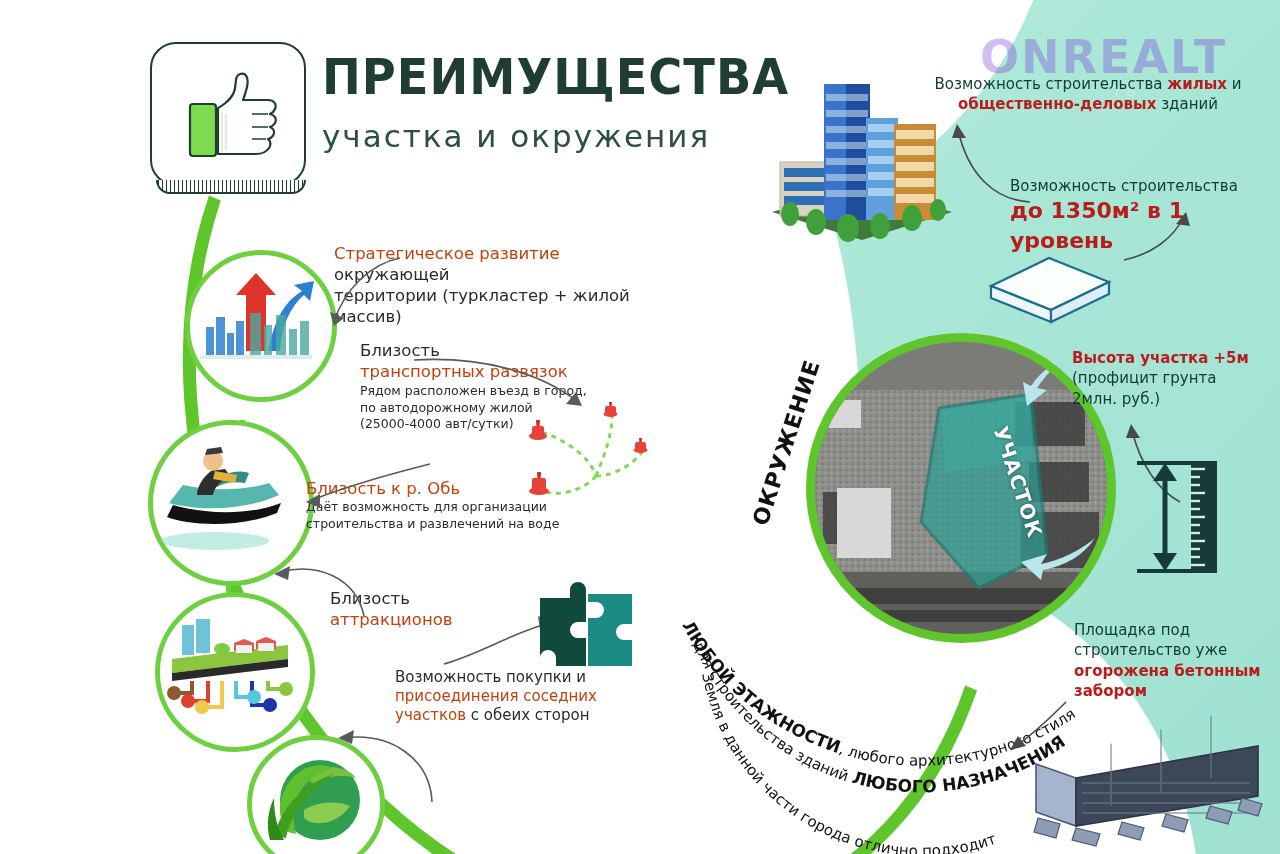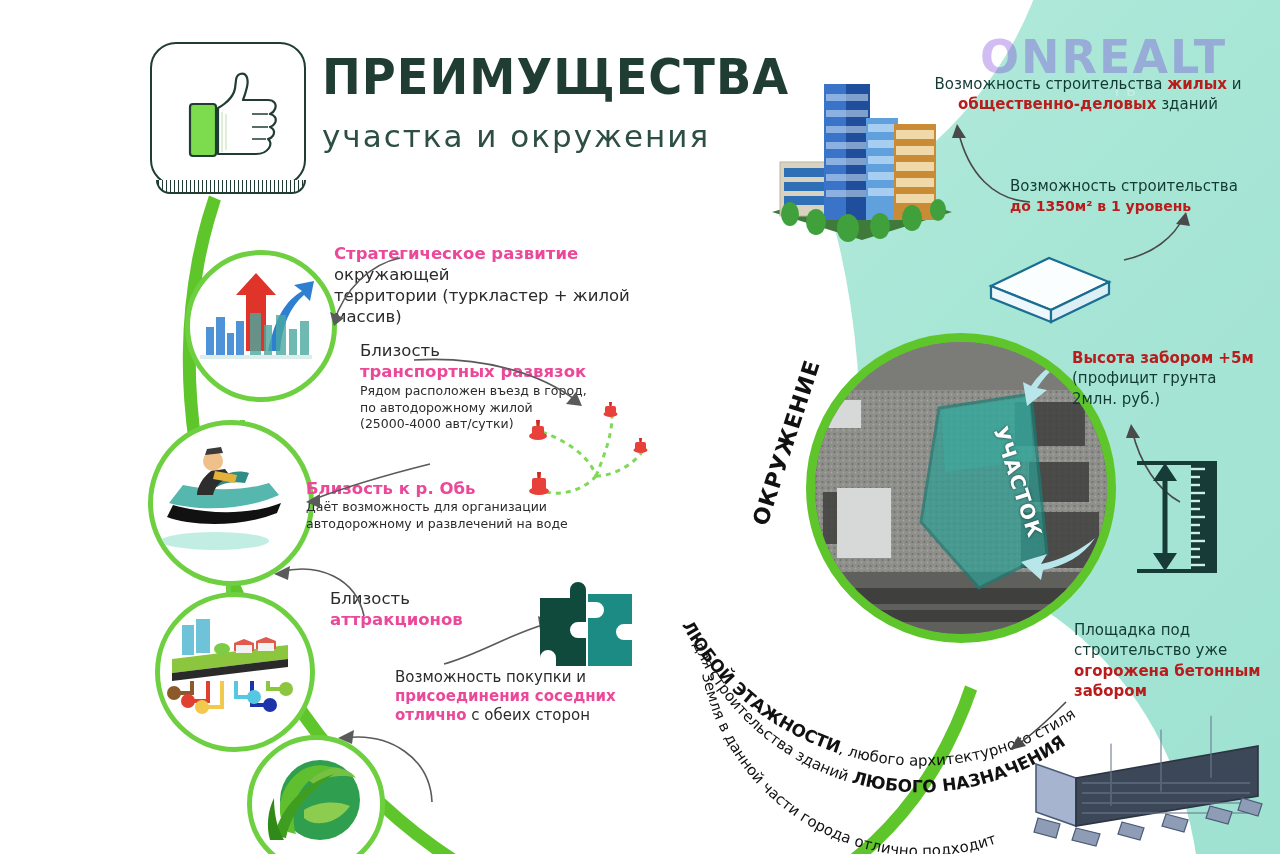--- a/index.html
+++ b/index.html
@@ -78,21 +78,21 @@
 
   
   .icircle{
     position:absolute;border:5px solid #6ed041;border-radius:50%;
     background:#fff;overflow:hidden;
   }
   .connector{position:absolute;background:#6ed041;}
 
   
   .tb{position:absolute;color:#2b2b2b;line-height:1.28;}
-  .tb .b{font-weight:700;color:#ec4899;}
+  .tb .b{font-weight:400;color:#c2410c;}
   .tb .sm{font-size:12.5px;display:block;line-height:1.34;}
   .t-lg{font-size:16.5px;}
   .t-md{font-size:15px;}
 
   
   .rt{position:absolute;color:#123a33;line-height:1.36;}
   .rt .b{font-weight:700;color:#b91c1c;}
   .aerial{
     position:absolute;left:806px;top:333px;width:292px;height:292px;
     border-radius:50%;border:9px solid #5ec62a;overflow:hidden;
@@ -246,32 +246,32 @@
     <span class="t-lg">Близость</span><br>
     <span class="t-lg b">транспортных развязок</span>
     <span class="sm">Рядом расположен въезд в город,</span>
     <span class="sm">по автодорожному жилой</span>
     <span class="sm">(25000-4000 авт/сутки)</span>
   </div>
 
   <div class="tb" style="left:306px;top:478px;width:290px;">
     <span class="t-lg b">Близость к р. Обь</span>
     <span class="sm">Даёт возможность для организации</span>
-    <span class="sm">автодорожному и развлечений на воде</span>
+    <span class="sm">строительства и развлечений на воде</span>
   </div>
 
   <div class="tb" style="left:330px;top:588px;width:220px;">
     <span class="t-lg">Близость</span><br>
     <span class="t-lg b">аттракционов</span>
   </div>
 
   <div class="tb t-md" style="left:364px;top:668px;width:250px;margin-left:31px;">
     <span>Возможность покупки  и</span><br>
     <span class="b">присоединения соседних</span><br>
-    <span class="b">отлично</span><span> с обеих сторон</span>
+    <span class="b">участков</span><span> с обеих сторон</span>
   </div>
 
 
   <svg class="arrow" style="left:300px;top:250px;" width="120" height="110">
     <path d="M100 8 C70 14 44 40 34 72" fill="none" stroke="#5a5a5a" stroke-width="1.6"></path>
     <path d="M34 76 L30 62 L44 68 Z" fill="#5a5a5a"></path>
   </svg>
   <svg class="arrow" style="left:410px;top:350px;" width="200" height="70">
     <path d="M4 10 C70 6 130 22 168 52" fill="none" stroke="#5a5a5a" stroke-width="1.6"></path>
     <path d="M172 56 L156 54 L166 42 Z" fill="#5a5a5a"></path>
@@ -451,34 +451,34 @@
     <span class="b">общественно-деловых</span><span> зданий</span>
   </div>
 
   <svg class="arrow" style="left:928px;top:118px;" width="110" height="86">
     <path d="M102 84 C66 82 40 56 30 12" fill="none" stroke="#4a4a4a" stroke-width="1.6"></path>
     <path d="M29 6 L38 20 L24 20 Z" fill="#4a4a4a"></path>
   </svg>
 
   <div class="rt" style="left:1010px;top:176px;width:250px;font-size:15px;">
     <span>Возможность строительства</span><br>
-    <span class="b" style="font-size:14px;">до 1350м² в 1 уровень</span>
+    <span class="b" style="font-size:22px;">до 1350м² в 1 уровень</span>
   </div>
   <svg class="arrow" style="left:1112px;top:212px;" width="80" height="56">
     <path d="M72 4 C62 26 40 42 12 48" fill="none" stroke="#4a4a4a" stroke-width="1.6"></path>
     <path d="M74 0 L78 14 L64 12 Z" fill="#4a4a4a"></path>
   </svg>
   <svg class="slab" viewBox="0 0 130 70">
     <polygon points="6,34 64,6 124,30 66,58" fill="#fbfeff" stroke="#1a6e92" stroke-width="2.2"></polygon>
     <polygon points="6,34 6,46 66,70 66,58" fill="#eef7fb" stroke="#1a6e92" stroke-width="2.2"></polygon>
     <polygon points="124,30 124,42 66,70 66,58" fill="#dceef6" stroke="#1a6e92" stroke-width="2.2"></polygon>
   </svg>
 
   <div class="rt" style="left:1072px;top:348px;width:200px;font-size:15px;">
-    <span class="b">Высота забором +5м</span><br>
+    <span class="b">Высота участка +5м</span><br>
     <span>(профицит грунта</span><br>
     <span>2млн. руб.)</span>
   </div>
   <svg class="arrow" style="left:1098px;top:420px;" width="90" height="90">
     <path d="M82 82 C60 70 42 44 34 10" fill="none" stroke="#4a4a4a" stroke-width="1.6"></path>
     <path d="M33 4 L42 18 L28 18 Z" fill="#4a4a4a"></path>
   </svg>
   <svg class="ruler" viewBox="0 0 92 125">
     <rect x="56" y="6" width="26" height="112" fill="#173c37"></rect>
     <g stroke="#cfeee6" stroke-width="2.4">

